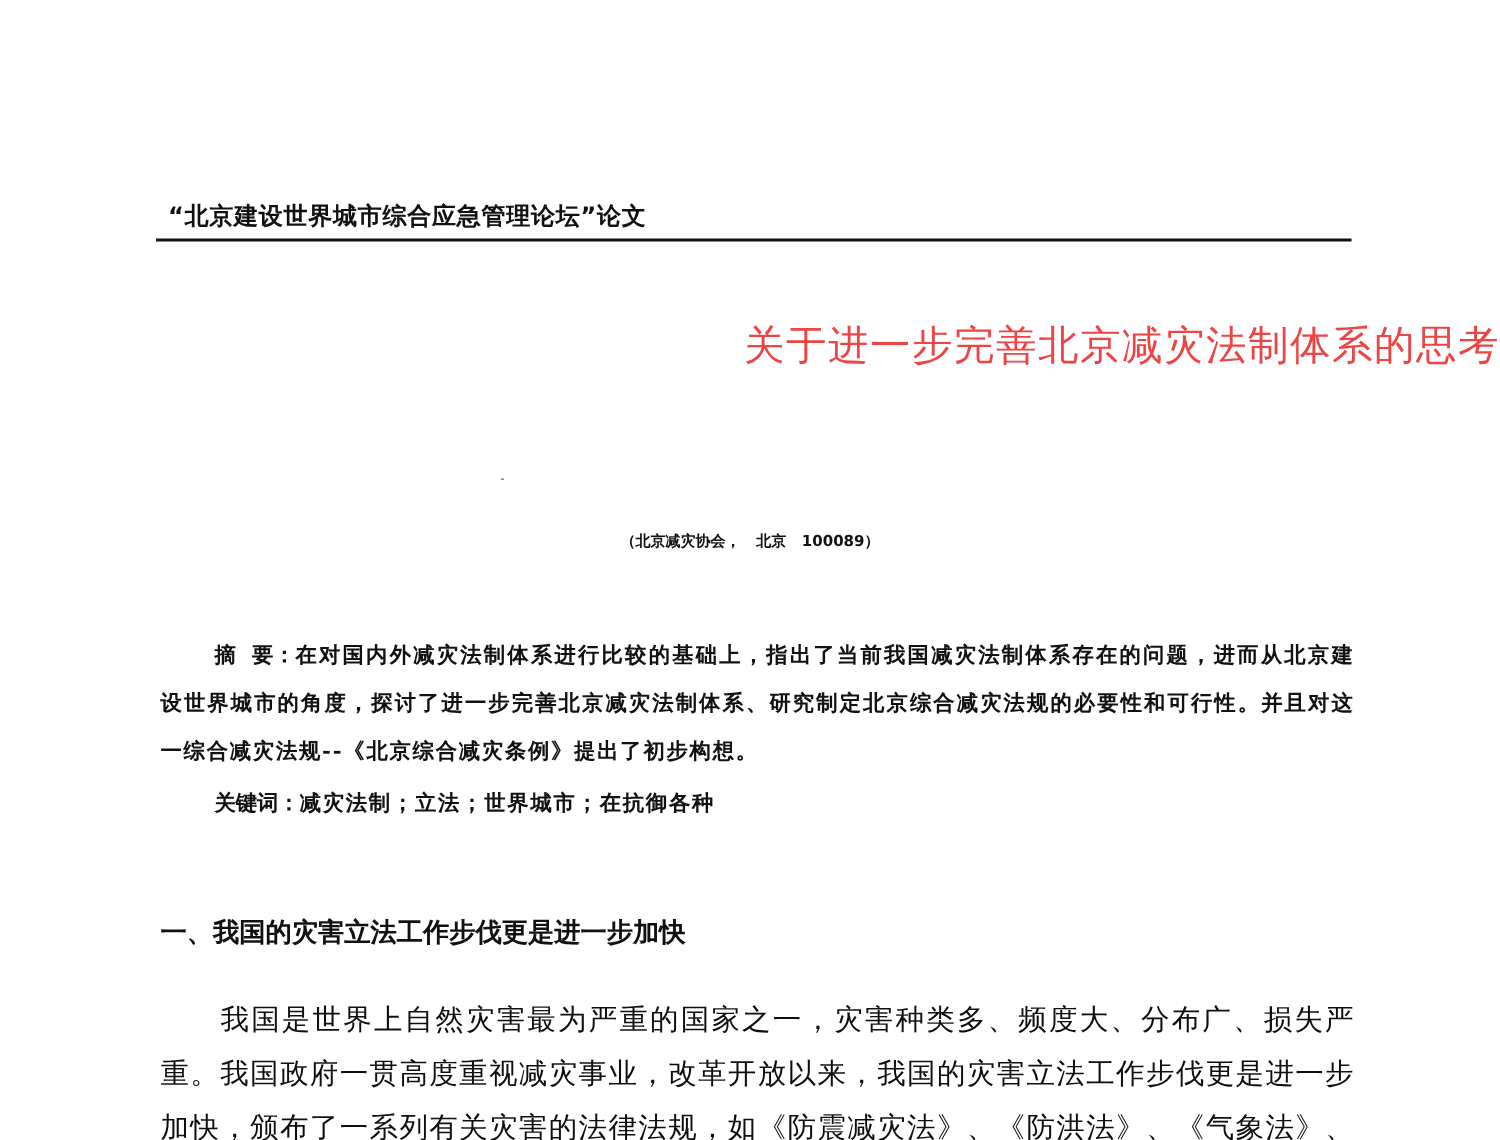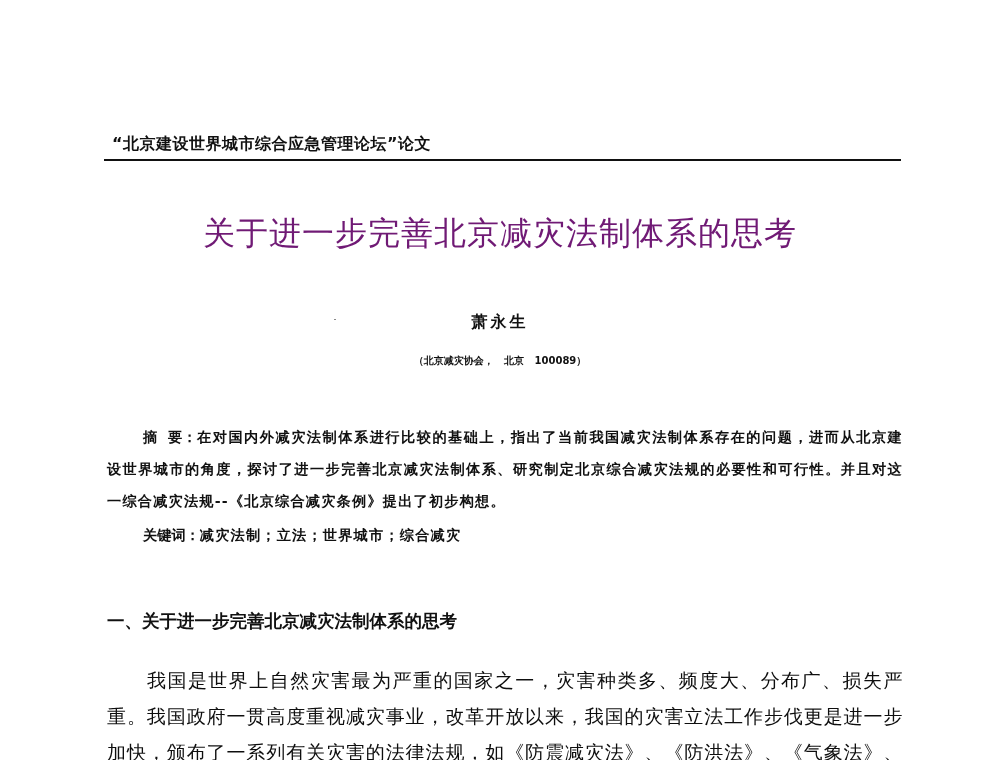--- a/index.html
+++ b/index.html
@@ -37,26 +37,26 @@
       top: 143px;
       width: 797px;
       height: 0;
       border-top: 2px solid #111;
     }
     .title {
       position: absolute;
       left: 0;
       width: 1000px;
       top: 196px;
-      text-align: center;
+      text-align: right;
       font-family: "DejaVu Sans", "Liberation Sans", sans-serif;
-      font-size: 32px;
+      font-size: 27px;
       font-weight: normal;
       letter-spacing: 1px;
-      color: #701a75;
+      color: #ef4444;
       white-space: nowrap;
     }
     .author {
       position: absolute;
       left: 0;
       width: 1000px;
       top: 296px;
       text-align: center;
       font-size: 16px;
       font-weight: bold;
@@ -140,29 +140,28 @@
 <body>
 
 <div class="page">
 
   <div class="running-head">“北京建设世界城市综合应急管理论坛”论文</div>
   <div class="head-rule"></div>
 
   <h1 class="title" style="margin:0;">关于进一步完善北京减灾法制体系的思考</h1>
 
   <div class="stray-dot"></div>
-  <div class="author">萧永生</div>
 
   <div class="affiliation">（北京减灾协会，   北京   100089）</div>
 
   <div class="abstract">
     <span class="abs-label">摘  要：</span><span>在对国内外减灾法制体系进行比较的基础上，指出了当前我国减灾法制体系存在的问题，进而从北京建设世界城市的角度，探讨了进一步完善北京减灾法制体系、研究制定北京综合减灾法规的必要性和可行性。并且对这一综合减灾法规--《北京综合减灾条例》提出了初步构想。</span>
   </div>
 
   <div class="keywords">
-    <span class="kw-label">关键词：</span><span>减灾法制；立法；世界城市；综合减灾</span>
+    <span class="kw-label">关键词：</span><span>减灾法制；立法；世界城市；在抗御各种</span>
   </div>
 
-  <h2 class="section-heading" style="margin:0;">一、关于进一步完善北京减灾法制体系的思考</h2>
+  <h2 class="section-heading" style="margin:0;">一、我国的灾害立法工作步伐更是进一步加快</h2>
 
   <p class="body-text" style="margin:0;">我国是世界上自然灾害最为严重的国家之一，灾害种类多、频度大、分布广、损失严重。我国政府一贯高度重视减灾事业，改革开放以来，我国的灾害立法工作步伐更是进一步加快，颁布了一系列有关灾害的法律法规，如《防震减灾法》、《防洪法》、《气象法》、《突发事件应对法》等，已初步构建起一个减灾法律和减灾管理体系的基本框架，在抗御各种</p>
 
 </div>
 
 </body></html>

